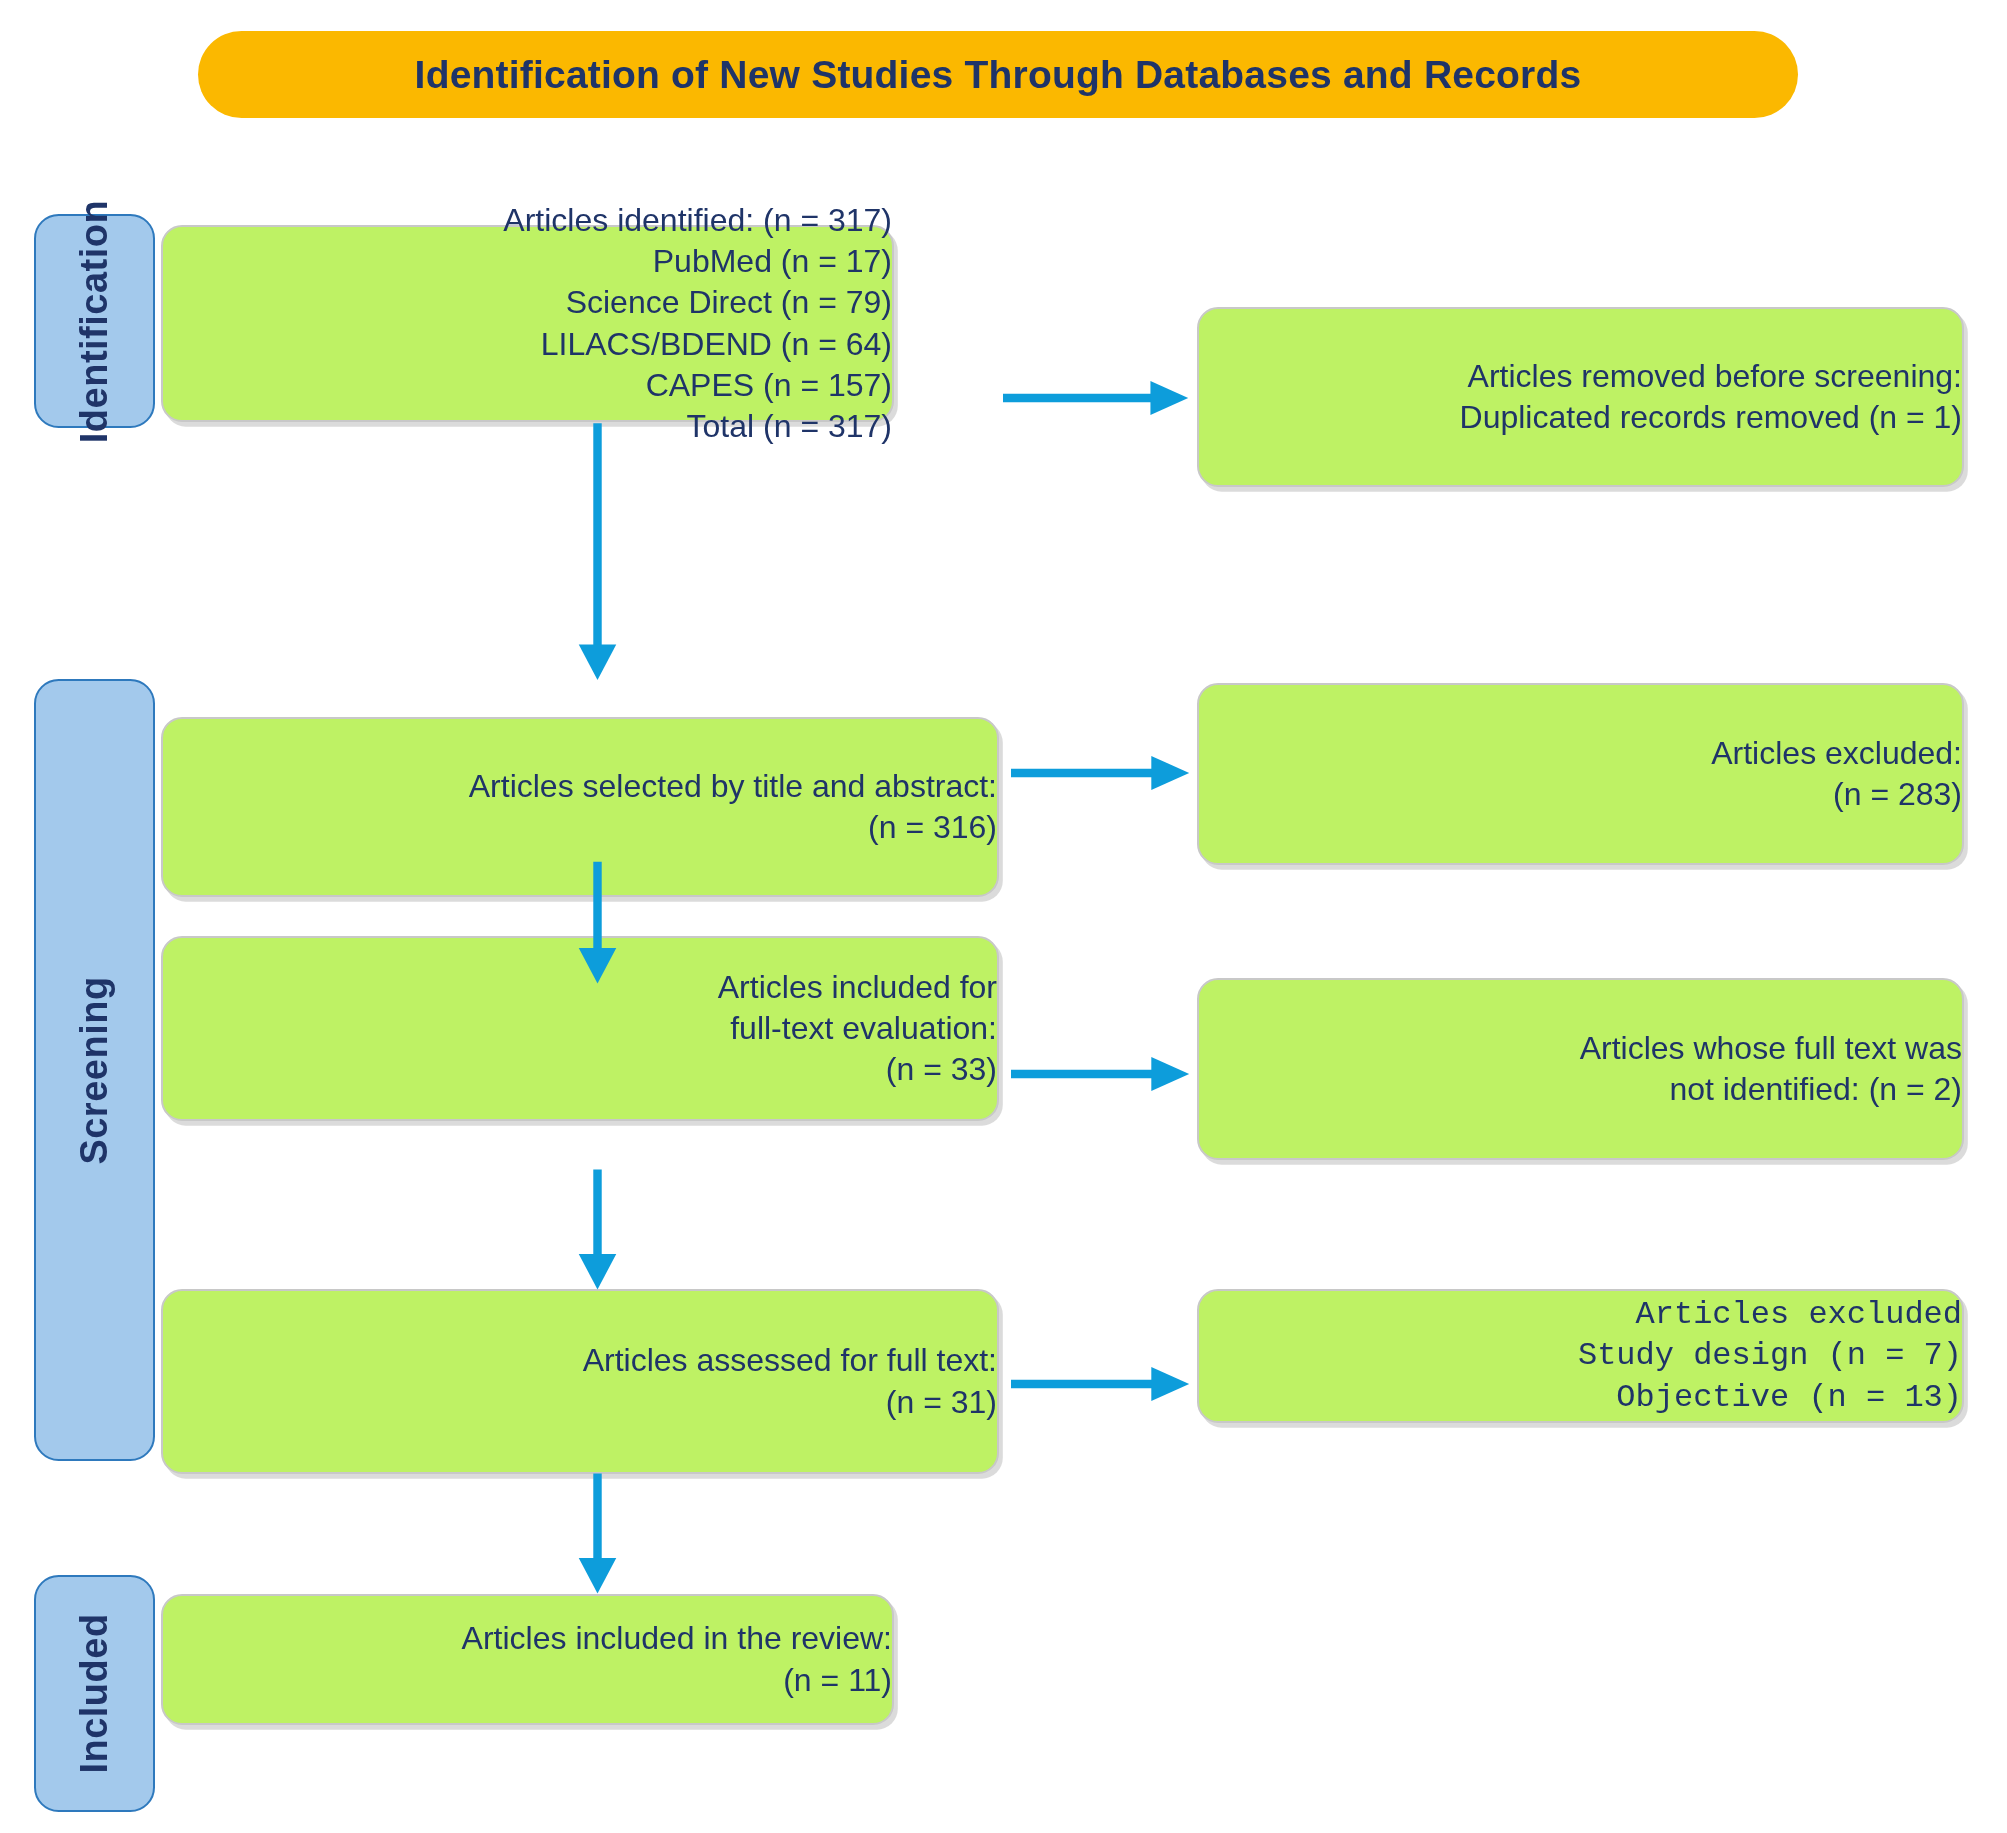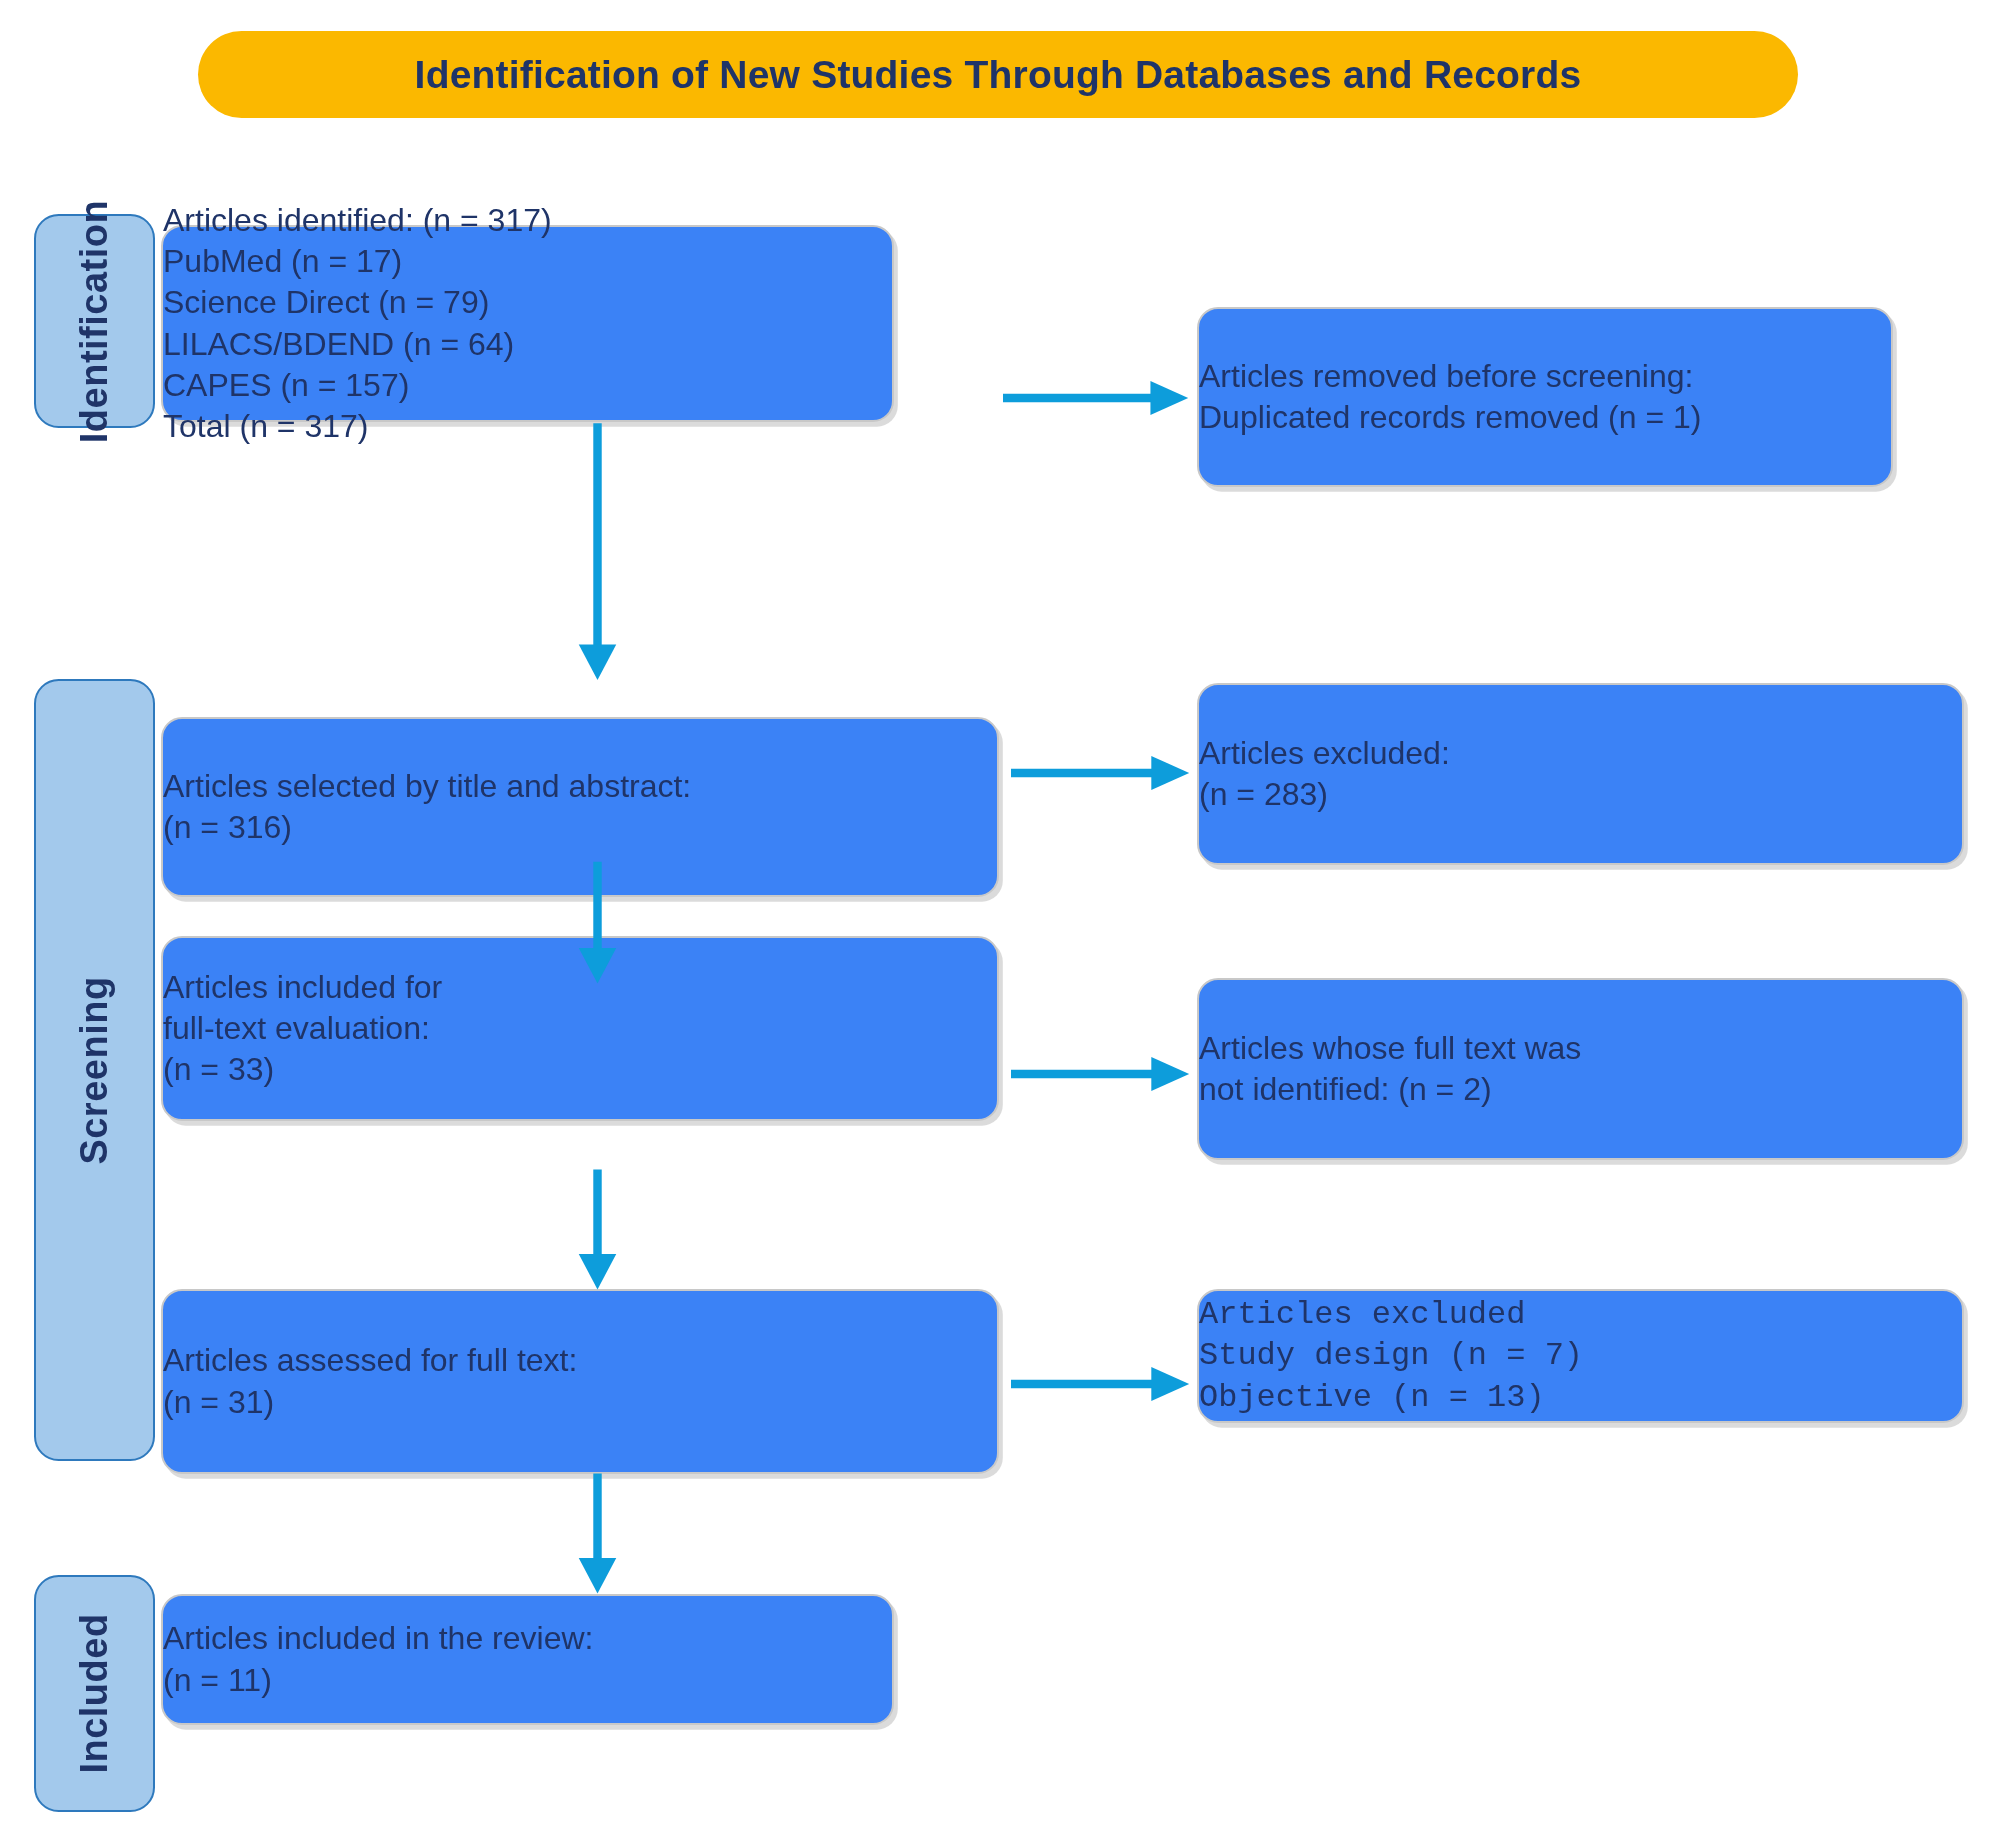--- a/index.html
+++ b/index.html
@@ -56,47 +56,47 @@
     color: #1f3468;
     letter-spacing: 0.5px;
   }
   #stage-identification { left: 34px; top: 214px; width: 121px; height: 214px; }
   #stage-screening      { left: 34px; top: 679px; width: 121px; height: 782px; }
   #stage-included       { left: 34px; top: 1575px; width: 121px; height: 237px; }
 
   
   .flow-box {
     position: absolute;
-    background: #3b82f6;
+    background: #bef264;
     border: 2.8px solid #c8c8c8;
     border-radius: 21px;
     box-sizing: border-box;
     display: flex;
     flex-direction: column;
-    align-items: flex-start;
+    align-items: flex-end;
     justify-content: center;
     box-shadow: 3.8px 4.7px 0 rgba(190,190,190,0.55);
   }
   .flow-box .line {
     font-size: 32px;
     color: #1f3468;
     line-height: 1.29;
     text-align: center;
     white-space: nowrap;
   }
 
   
   #box-identified   { left: 161px; top: 225px;  width: 733px;  height: 197px; }
   #box-title-abstr  { left: 161px; top: 681px;  width: 838px;  height: 180px; margin-top: 36px; }
   #box-fulltext-inc { left: 161px; top: 936px; width: 838px;  height: 185px; }
   #box-assessed     { left: 161px; top: 1289px; width: 838px;  height: 185px; }
   #box-included-rev { left: 161px; top: 1594px; width: 733px;  height: 131px; }
 
   
-  #box-removed      { left: 1197px; top: 307px;  width: 696px; height: 180px; }
+  #box-removed      { left: 1197px; top: 307px;  width: 767px; height: 180px; }
   #box-excluded-283 { left: 1197px; top: 683px;  width: 767px; height: 182px; }
   #box-nofulltext   { left: 1197px; top: 978px; width: 767px; height: 182px; }
   #box-excluded-std { left: 1197px; top: 1289px; width: 767px; height: 134px; font-family: Liberation Mono, monospace; }
 
   
   .arrow { position: absolute; }
   .arrow svg { display: block; }
 
   #arrow-h-1 { left: 1003px; top: 377px;  }
   #arrow-h-2 { left: 1011px; top: 752px;  }

